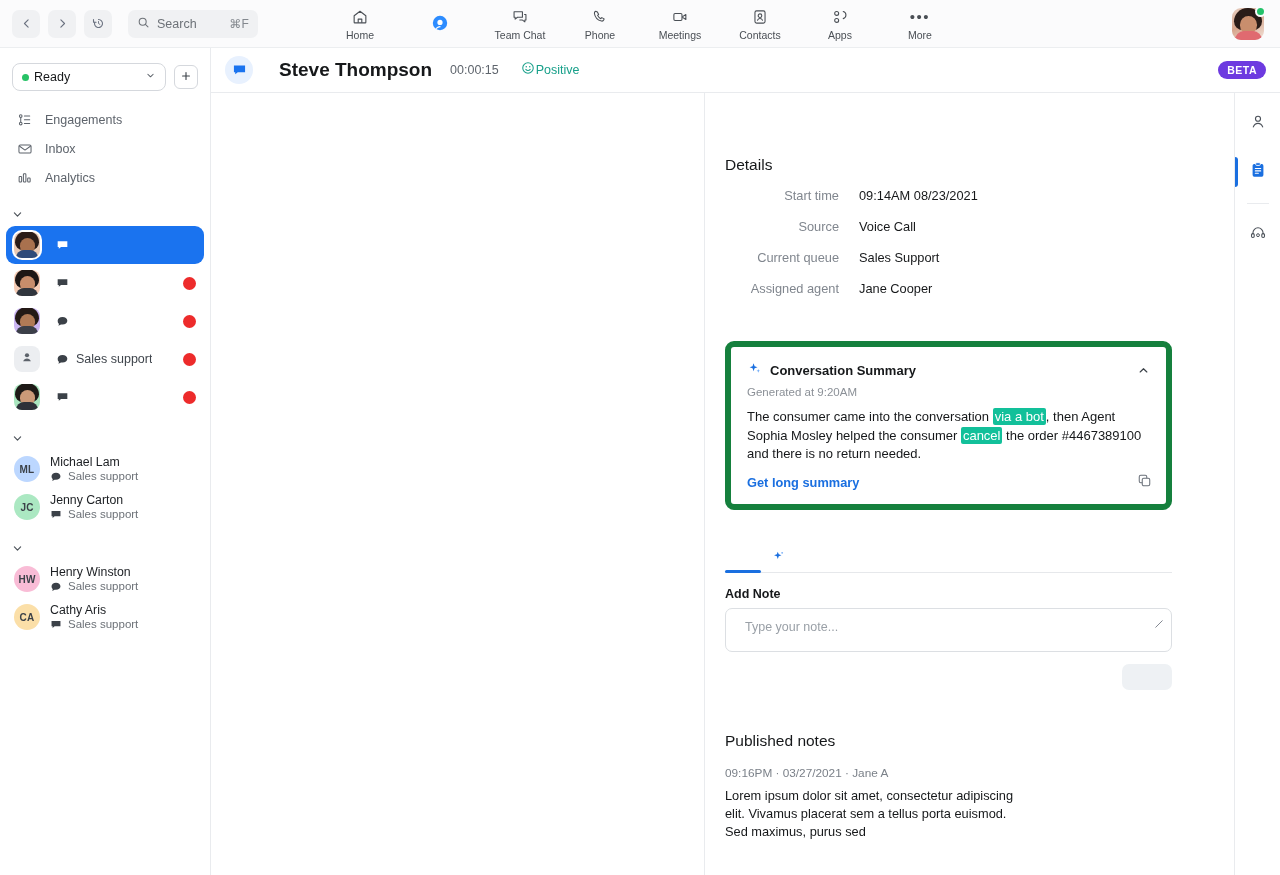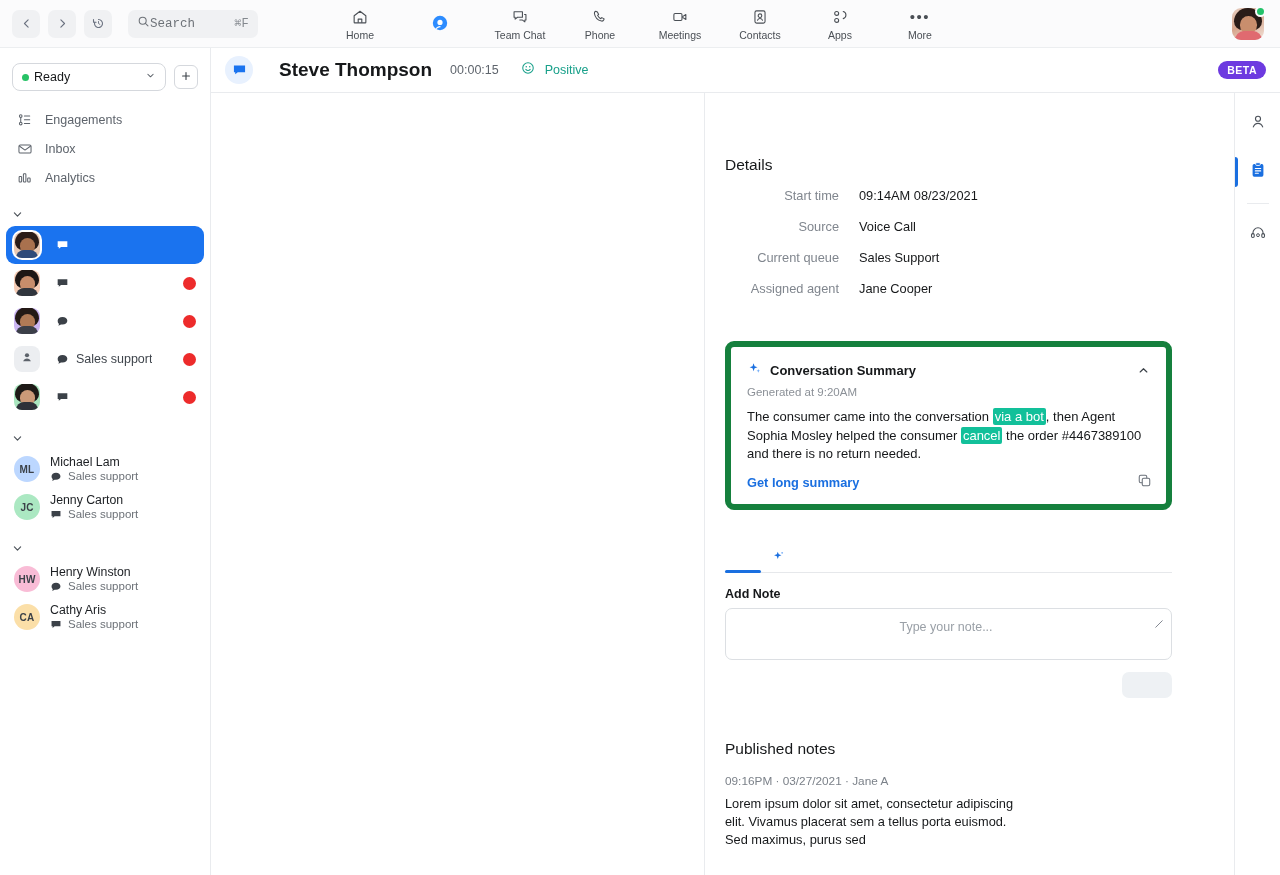--- a/index.html
+++ b/index.html
@@ -27,22 +27,22 @@
     width: 28px; height: 28px; border-radius: 7px;
     background: #f0f1f3; border: none;
     display: flex; align-items: center; justify-content: center;
     color: #6b7280; cursor: pointer;
   }
   .nav-btn svg { display: block; }
   .search-box {
     margin-left: 8px;
     height: 28px; width: 130px; border-radius: 7px;
     background: #f0f1f3;
-    display: flex; align-items: center; 
-    padding: 0 9px; cursor: text; font-family: Liberation Mono, monospace;
+    display: flex; align-items: center; gap: 7px;
+    padding: 0 9px; cursor: text;
   }
   .search-box .lbl { font-size: 12.5px; color: #6d7278; flex: 1; }
   .search-box .kbd { font-size: 12px; color: #83888e; letter-spacing: .2px; }
 
   .tb-center {
     position: absolute; left: 50%; transform: translateX(-50%);
     display: flex; align-items: flex-start; gap: 0;
     height: 48px;
   }
   .tb-item {
@@ -166,21 +166,21 @@
     display: flex; align-items: center; gap: 10px;
     padding: 0 14px; background: #fff;
   }
   .conv-ic {
     width: 28px; height: 28px; border-radius: 50%;
     background: #e8f1fe; display: flex; align-items: center; justify-content: center;
     color: #1a73ef;
   }
   .conv-name { font-size: 19px; font-weight: 700; color: #16181a; margin-left: 16px; }
   .conv-timer { font-size: 12.5px; color: #5f656d; margin-left: 8px; text-align: right; }
-  .conv-senti { display: flex; align-items: center; gap: 10px; margin-left: 12px; color: #18a08a; }
+  .conv-senti { display: flex; align-items: center; gap: 1px; margin-left: 12px; color: #18a08a; }
   .conv-senti .slb2 { font-size: 12.5px; color: #18a08a; }
   .beta {
     margin-left: auto;
     background: #6d3ae0; color: #fff;
     font-size: 10.5px; font-weight: 700; letter-spacing: .5px;
     padding: 3px 9px; border-radius: 9px;
   }
   .panes { flex: 1; display: flex; min-height: 0; }
   .conv-body { flex: 1; background: #fff; border-right: 1px solid #e9ebee; min-width: 0; }
 
@@ -217,22 +217,22 @@
     cursor: pointer; position: relative;
   }
   .tab.active::after {
     content: ""; position: absolute; left: 0; right: 0; bottom: -1px;
     height: 2.5px; background: #1a6fe0; border-radius: 2px;
   }
   .tab .sparkle { color: #1a6fe0; }
 
   .addnote-lb { font-size: 12.5px; font-weight: 700; color: #16181a; margin-top: 14px; }
   .note-field {
-    margin-top: 7px; height: 52px; border: 1px solid #dcdfe3; border-radius: 7px;
-    padding: 8px 24px 8px 19px; position: relative; background: #fff; cursor: text; text-align: center;
+    margin-top: 7px; height: 44px; border: 1px solid #dcdfe3; border-radius: 7px;
+    padding: 8px 24px 8px 19px; position: relative; background: #fff; cursor: text;
   }
   .note-field .ph { font-size: 12.5px; color: #9aa0a7; }
   .resize { position: absolute; right: 6px; top: 7px; color: #7b818a; }
   .submit-row { display: flex; justify-content: flex-end; margin-top: 12px; }
   .submit-btn {
     width: 50px; height: 26px; border-radius: 7px; background: #eef1f4;
     border: none; cursor: pointer;
   }
 
   .pub-title { font-size: 15.5px; color: #16181a; margin-top: 42px; }

